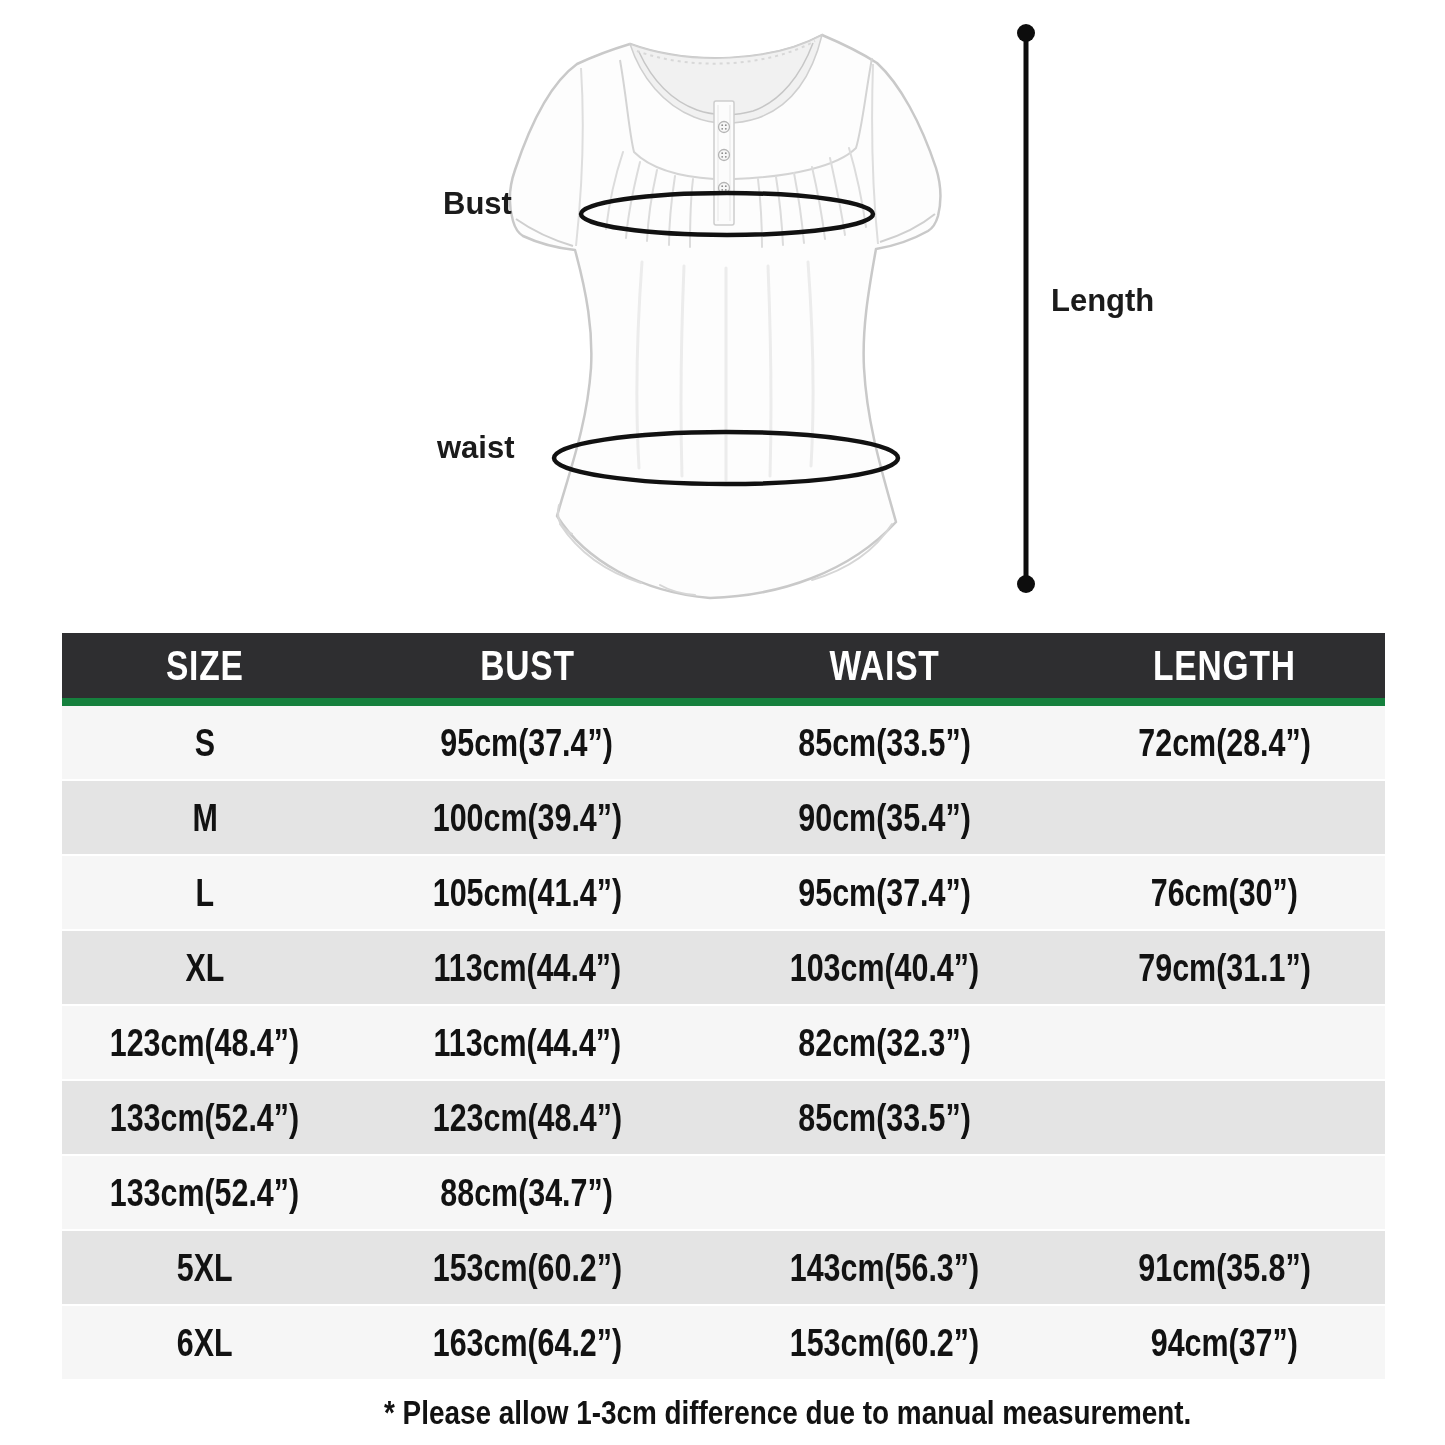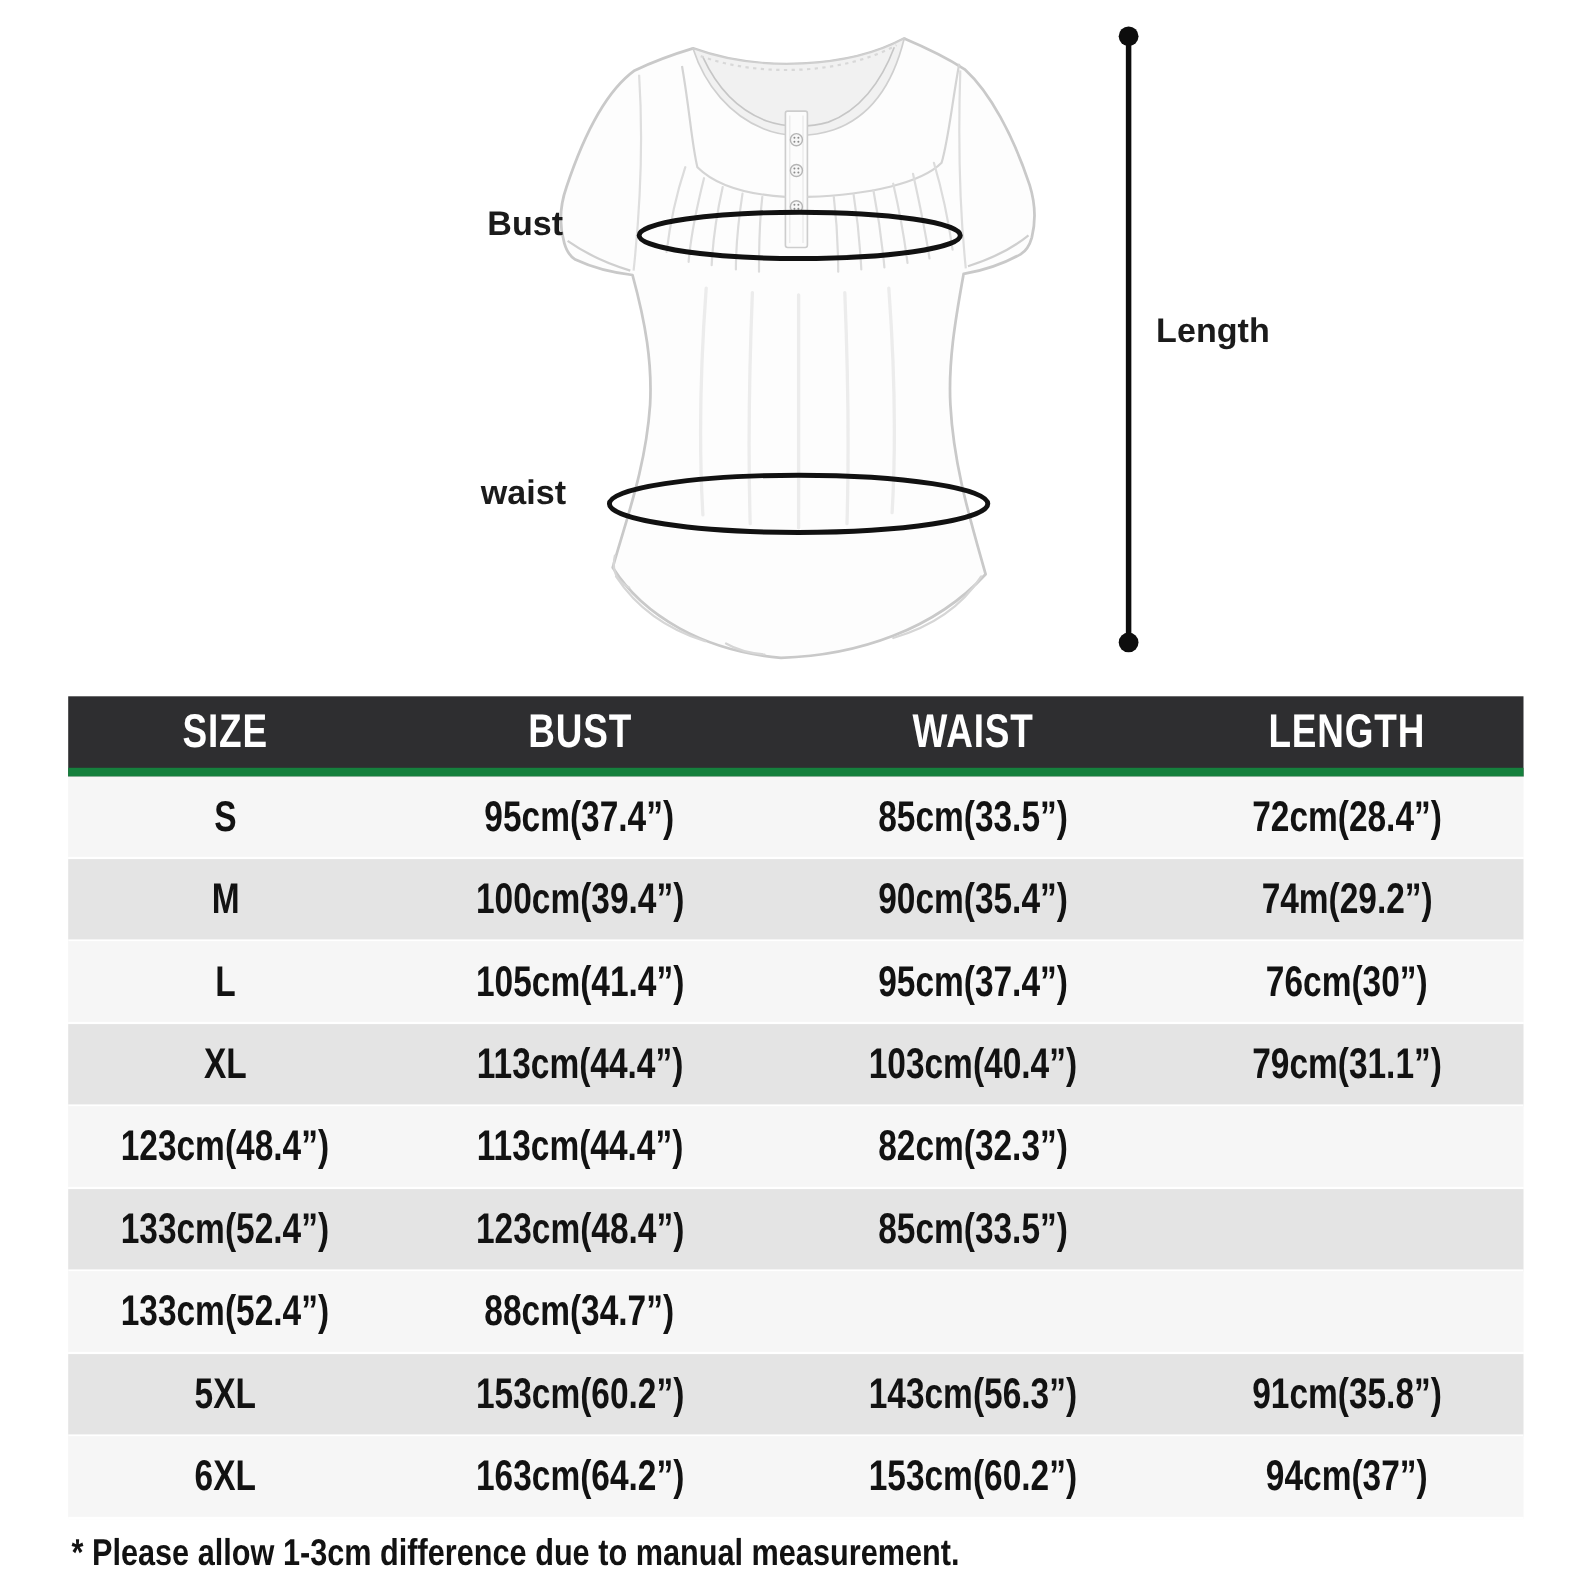--- a/index.html
+++ b/index.html
@@ -1,38 +1,38 @@
 <!DOCTYPE html>
 <html><head>
 <meta charset="utf-8">
 <style>
   html,body{margin:0;padding:0;background:#ffffff;}
   .page{position:relative;width:1445px;height:1445px;background:#ffffff;overflow:hidden;
-        font-family:"Liberation Sans",sans-serif;}
+        font-family:"Liberation Sans",sans-serif;text-align:right;}
   
   .figure{position:absolute;left:0;top:0;width:1445px;height:632px;}
   .figure svg{position:absolute;left:0;top:0;}
   .meas-label{position:absolute;color:#1b1b1b;font-weight:700;font-size:31px;line-height:1;white-space:nowrap;}
   .lbl-bust{left:443px;top:188px;}
   .lbl-waist{left:437px;top:432px;}
   .lbl-length{left:1051px;top:285px;}
   
   .size-table{position:absolute;left:62px;top:633px;width:1323px;}
   .trow,.thead{display:grid;grid-template-columns:21.6% 27.1% 27% 24.3%;align-items:center;}
   .thead{height:65px;background:#2e2e30;border-bottom:8px solid #15803d;}
   .trow{height:73px;border-bottom:2px solid #ffffff;}
   .trow.light{background:#f6f6f6;}
   .trow.dark{background:#e4e4e4;}
   .th,.td{display:flex;justify-content:center;align-items:center;overflow:visible;}
   .cond{display:inline-block;transform:scaleX(0.78);transform-origin:center center;white-space:nowrap;
         font-weight:700;}
   .th .cond{color:#ffffff;font-size:43px;letter-spacing:1px;}
   .td .cond{color:#121212;font-size:39px;}
   
-  .footnote{position:absolute;left:65px;top:1390px;width:1320px;line-height:44px;}
+  .footnote{position:absolute;left:48px;top:1390px;width:1320px;line-height:44px;}
   .footnote .cond{transform:scaleX(0.82);transform-origin:left center;font-size:34px;color:#121212;}
 </style>
 </head>
 <body>
 
 <div class="page">
 
   <div class="figure">
     <svg width="1445" height="632" viewBox="0 0 1445 632">
       <g>
@@ -139,23 +139,20 @@
     <div class="trow dark">
       <div class="td">
           <span class="cond">M</span>
         </div>
       <div class="td">
           <span class="cond">100cm(39.4”)</span>
         </div>
       <div class="td">
           <span class="cond">90cm(35.4”)</span>
         </div>
-      <div class="td">
-          <span class="cond">74m(29.2”)</span>
-        </div>
     </div>
     <div class="trow light">
       <div class="td">
           <span class="cond">L</span>
         </div>
       <div class="td">
           <span class="cond">105cm(41.4”)</span>
         </div>
       <div class="td">
           <span class="cond">95cm(37.4”)</span>

